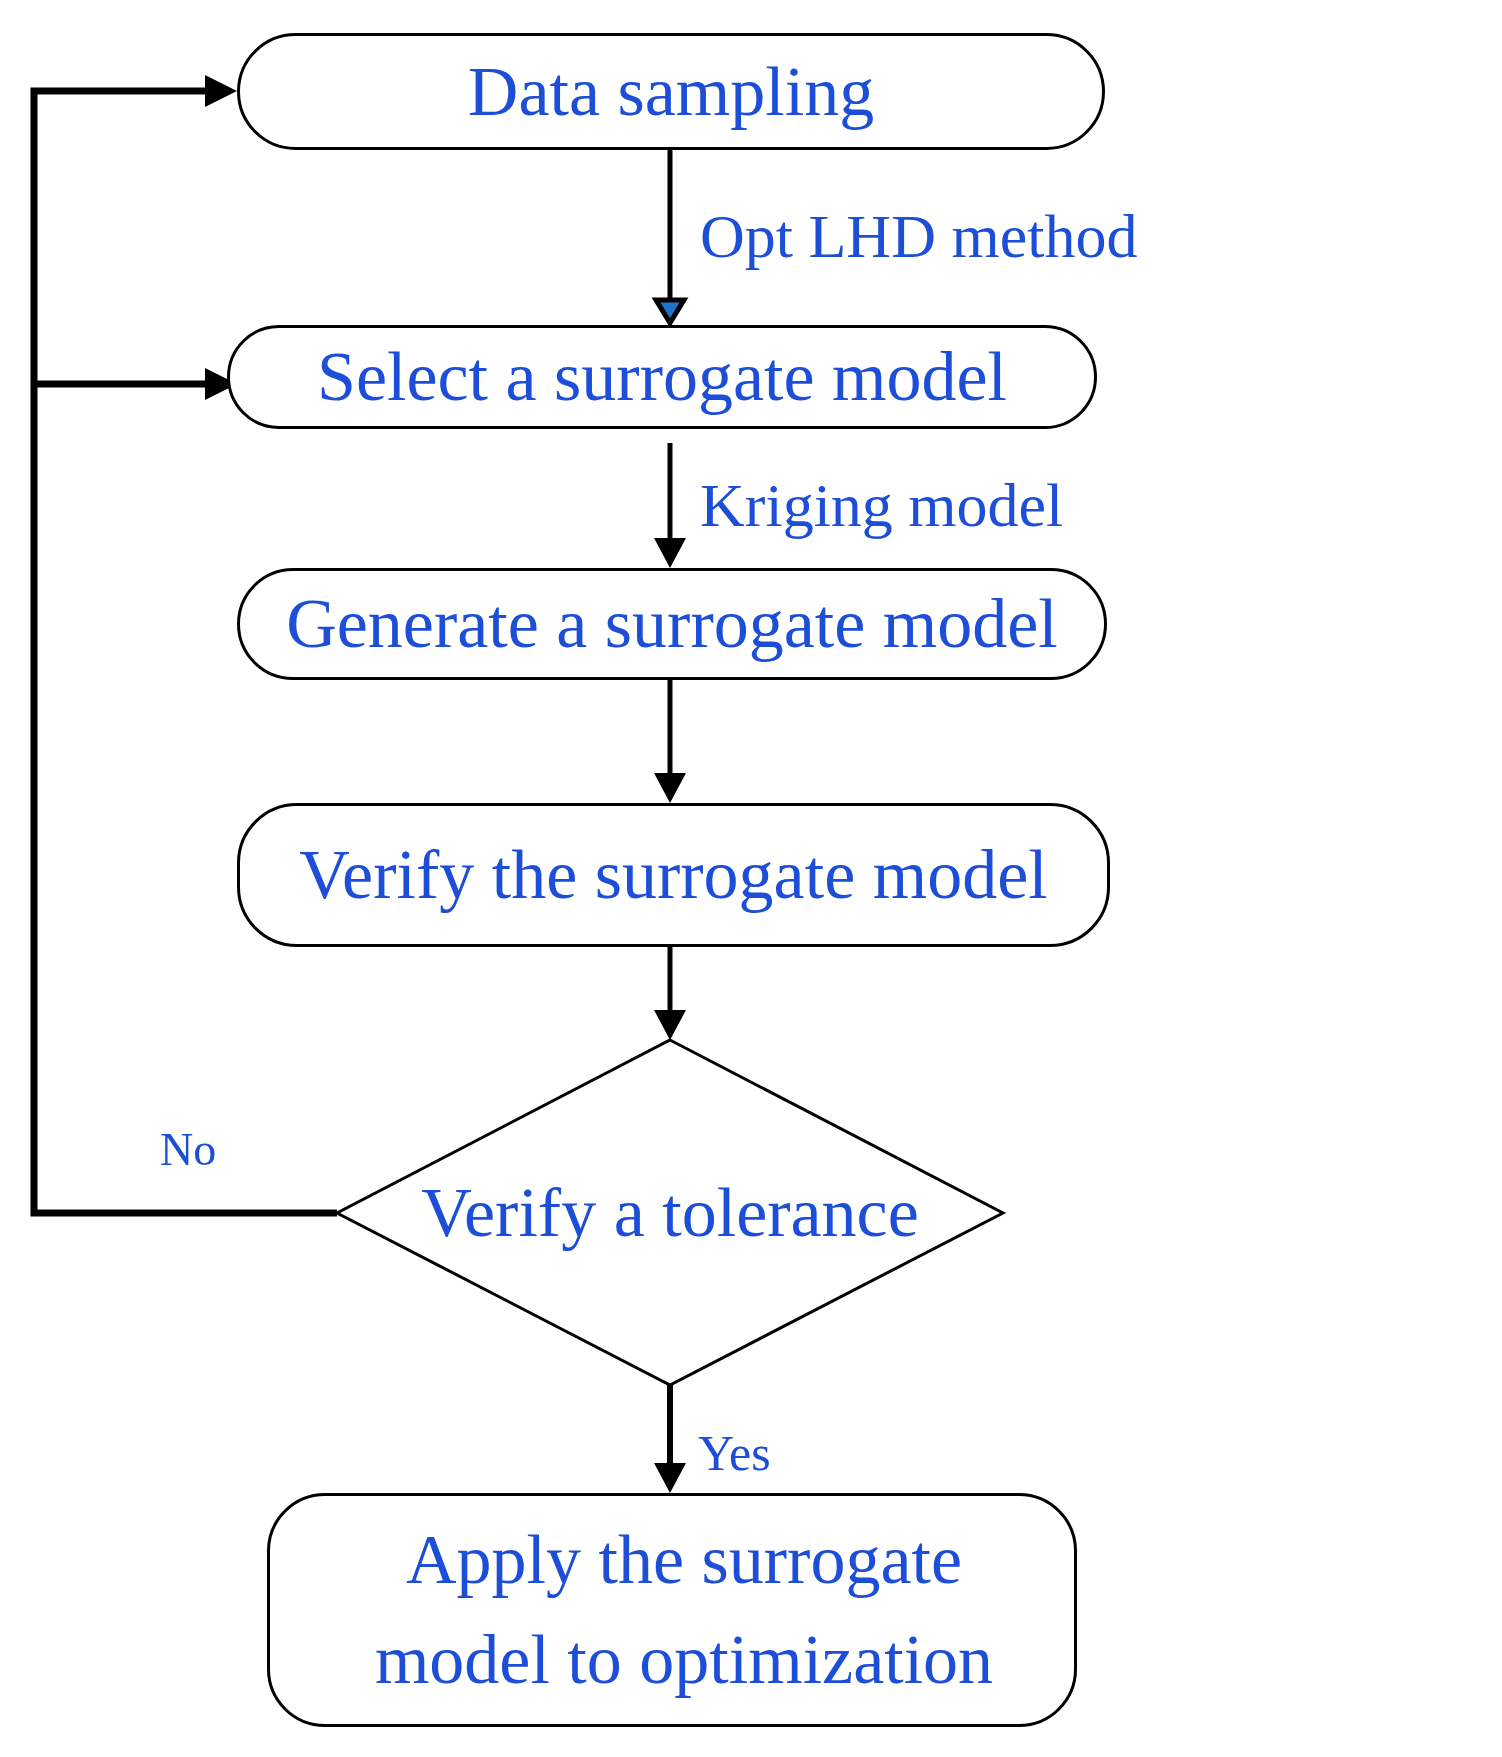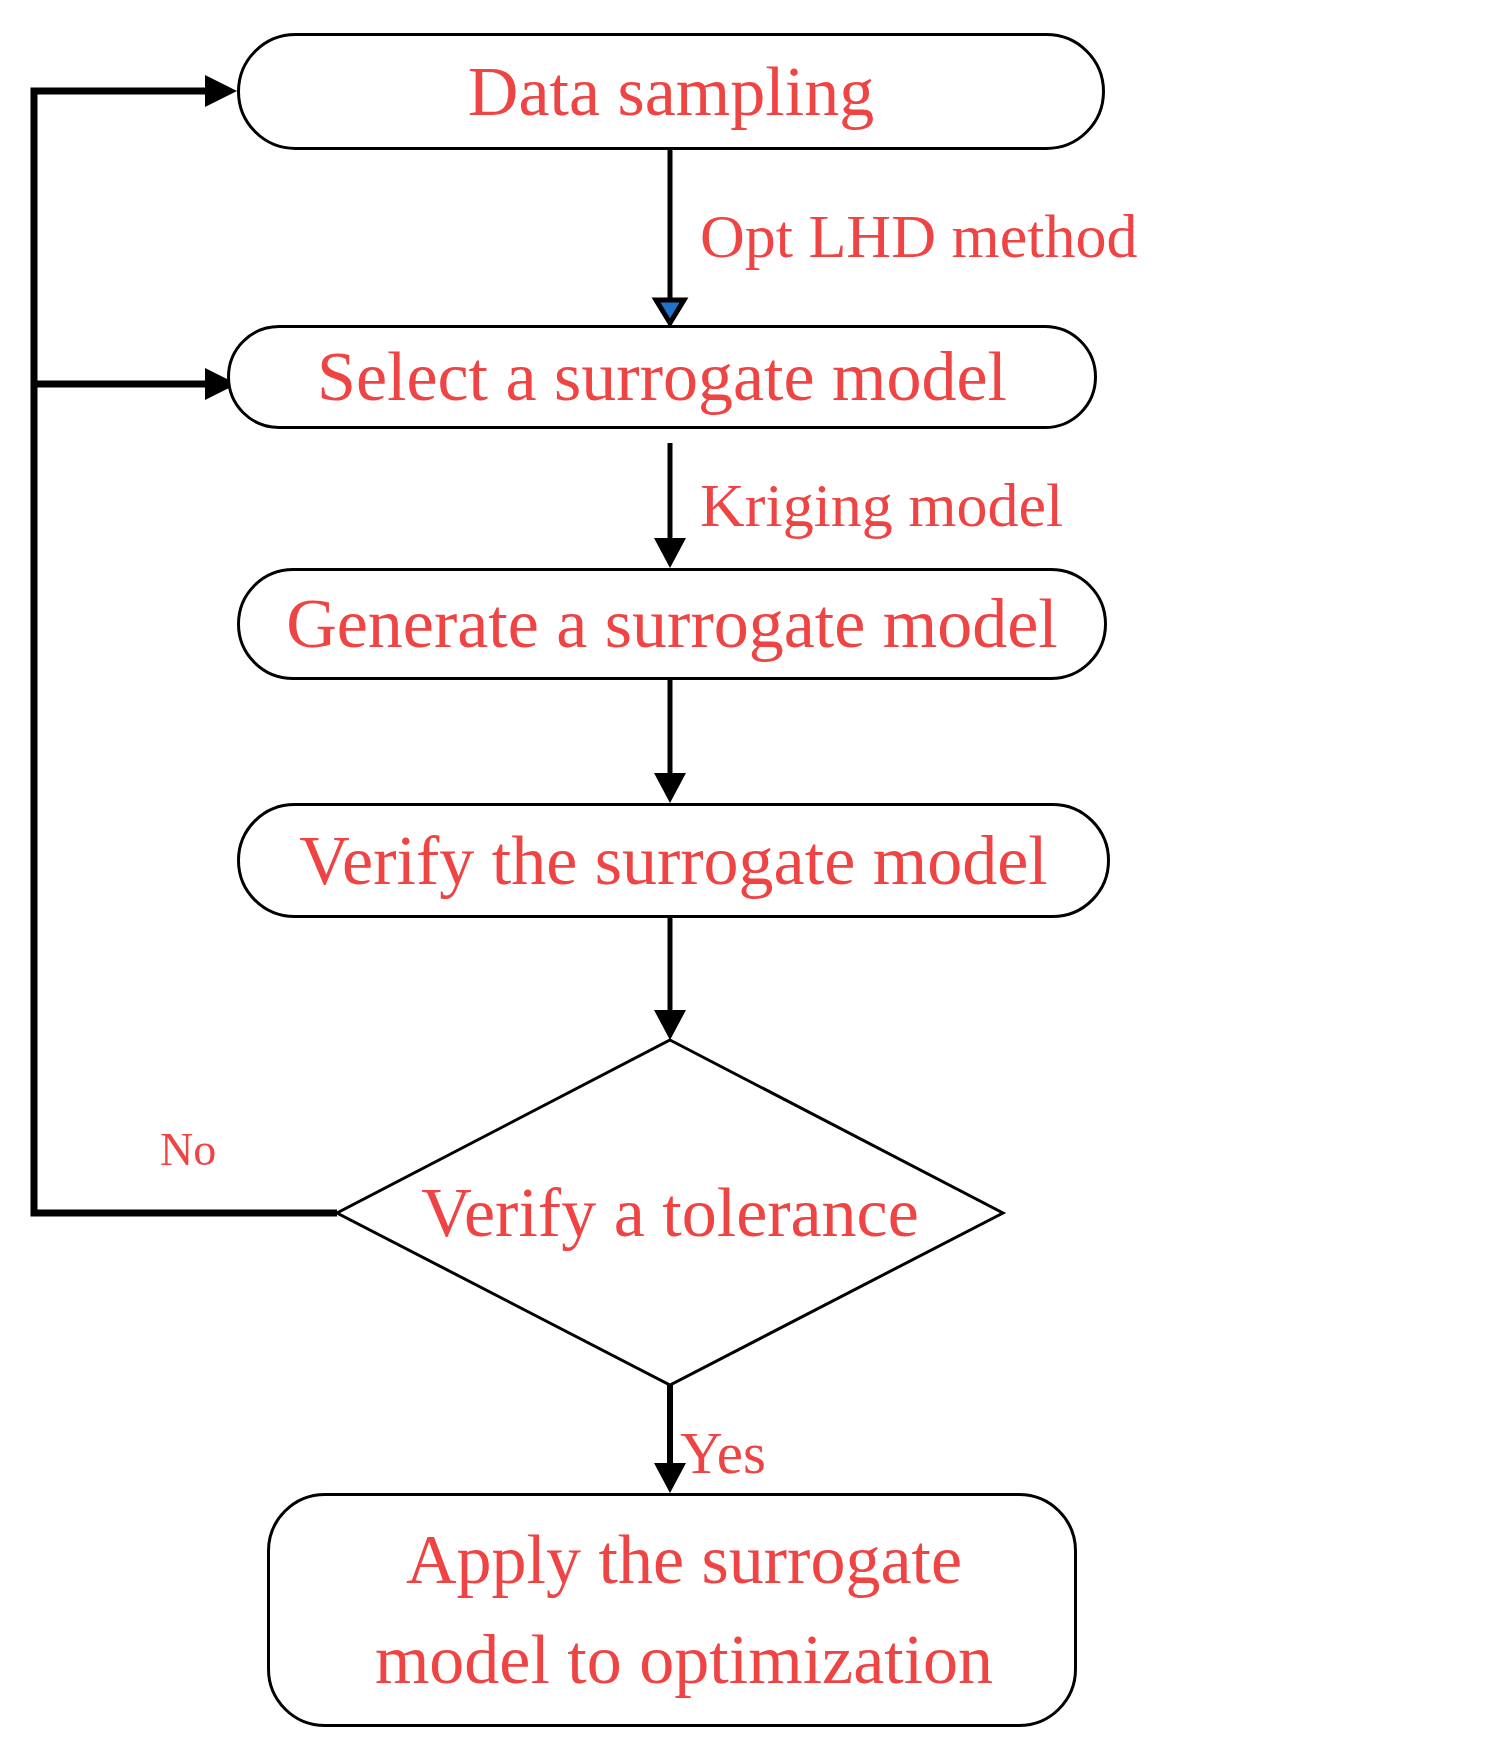--- a/index.html
+++ b/index.html
@@ -2,42 +2,42 @@
 <html><head>
 <meta charset="utf-8">
 <style>
   html,body{margin:0;padding:0;background:#ffffff;}
   .canvas{
     position:relative;
     width:1502px;
     height:1757px;
     background:#ffffff;
     font-family:"Liberation Serif","DejaVu Serif",serif;
-    color:#ef4444;
+    color:#1d4ed8;
     overflow:hidden;
   }
   svg.wires{position:absolute;left:0;top:0;width:1502px;height:1757px;}
   .node{
     position:absolute;
     box-sizing:border-box;
     border:3px solid #000;
     background:#fff;
     display:flex;
     align-items:center;
     justify-content:center;
     text-align:center;
     font-size:70px;
     line-height:1.0;
     white-space:nowrap;
   }
   .stadium{border-radius:60px;}
   .node-data-sampling   {left:237px; top:33px;   width:868px; height:117px;}
   .node-select-model    {left:227px; top:325px;  width:870px; height:104px;}
   .node-generate-model  {left:237px; top:568px;  width:870px; height:112px;}
-  .node-verify-model    {left:237px; top:803px;  width:873px; height:115px;}
+  .node-verify-model    {left:237px; top:803px;  width:873px; height:144px;}
   .node-apply-model{
     left:267px; top:1493px; width:810px; height:234px;
     border-radius:58px;
     white-space:normal;
     line-height:100px;
     padding-left:24px;
   }
   .node-apply-model .wrap{max-width:690px;}
   .diamond-label{
     position:absolute;
@@ -49,21 +49,21 @@
   }
   .edge-label{
     position:absolute;
     font-size:62px;
     line-height:72px;
     white-space:nowrap;
   }
   .lbl-opt-lhd       {left:700px; top:200px;}
   .lbl-kriging       {left:700px; top:469px;}
   .lbl-determination {left:645px; top:949px;}
-  .lbl-yes           {left:680px; top:1417px; font-size:59px;}
+  .lbl-yes           {left:698px; top:1417px; font-size:50px;}
   .lbl-no            {left:160px; top:1114px; font-size:46px;}
 </style>
 </head>
 <body>
 
 <div class="canvas">
 
   <svg class="wires" viewBox="0 0 1502 1757">
 
     <path d="M 337 1213 L 34 1213 L 34 91 L 206 91" fill="none" stroke="#000" stroke-width="7"></path>

